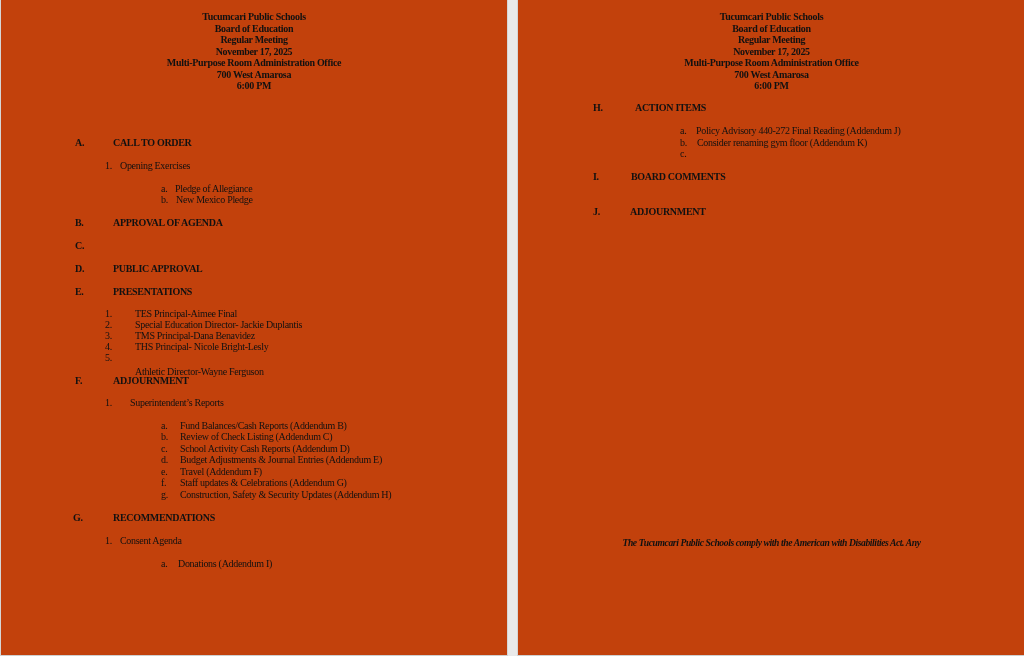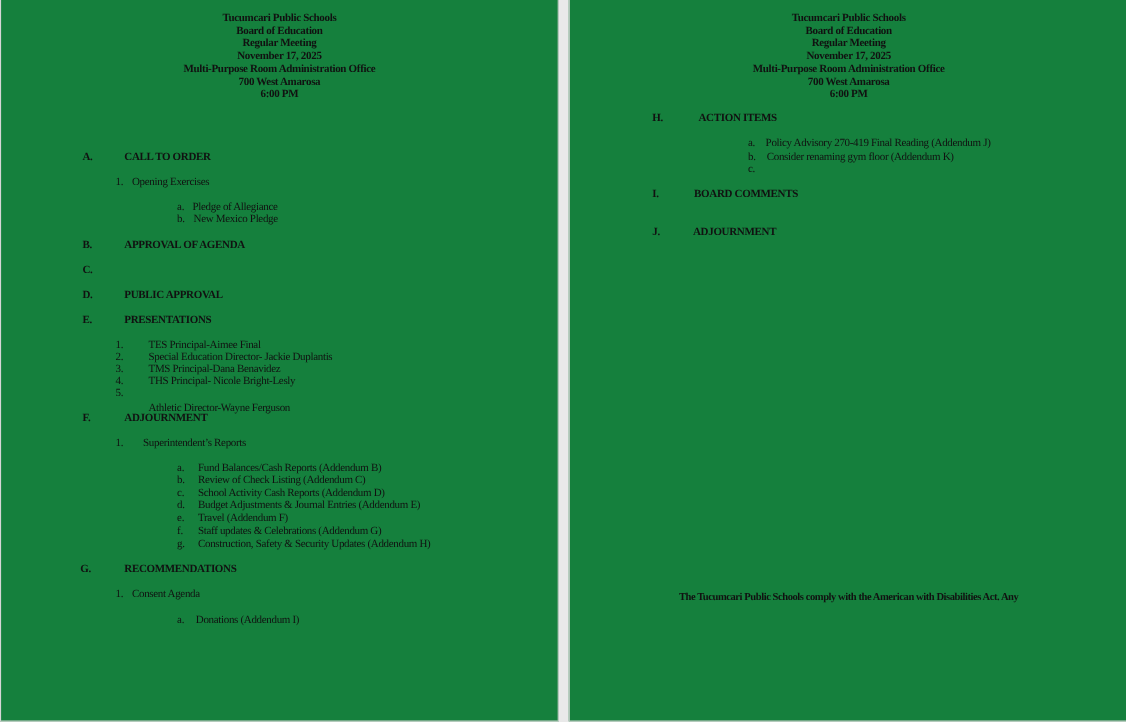--- a/index.html
+++ b/index.html
@@ -4,35 +4,35 @@
 <style>
   html, body { margin:0; padding:0; }
   body {
     width:1024px; height:656px; overflow:hidden;
     background:#e9e9e9;
     font-family:"Liberation Serif", "DejaVu Serif", serif;
     color:#111;
     position:relative;
   }
   .page {
-    position:absolute; top:0; height:655px; background:#15803d;
+    position:absolute; top:0; height:655px; background:#c2410c;
     border-bottom:1px solid #cfcfcf;
   }
   #page1 { left:0; width:506px; border-left:1px solid #d6d6d6; border-right:1px solid #d6d6d6; }
   #page2 { left:517px; width:507px; border-left:1px solid #d6d6d6; }
   .hdr {
     position:absolute; top:11px; left:0; right:0; text-align:center;
     font-weight:bold; font-size:10px; line-height:11.5px; letter-spacing:-0.3px;
   }
   .abs { position:absolute; white-space:nowrap; font-size:10px; line-height:11.5px; letter-spacing:-0.3px; }
   .sec-letter { font-weight:bold; }
   .sec-title { font-weight:bold; }
   .notice {
     position:absolute; left:0; right:0; top:537px; text-align:center;
-    font-weight:bold; font-size:9.6px; line-height:11.5px; letter-spacing:-0.4px;
+    font-weight:bold; font-size:9.6px; line-height:11.5px; letter-spacing:-0.4px;font-style:italic;
   }
 </style>
 </head>
 <body>
 
 <div class="page" id="page1">
   <div class="hdr">
     <div>Tucumcari Public Schools</div>
     <div>Board of Education</div>
     <div>Regular Meeting</div>
@@ -106,21 +106,21 @@
     <div>Regular Meeting</div>
     <div>November 17, 2025</div>
     <div>Multi-Purpose Room Administration Office</div>
     <div>700 West Amarosa</div>
     <div>6:00 PM</div>
   </div>
 
   <span class="abs sec-letter" style="left:75px;top:102px">H.</span>
   <span class="abs sec-title" style="left:117px;top:102px">ACTION ITEMS</span>
   <span class="abs" style="left:162px;top:125px">a.</span>
-  <span class="abs" style="left:178px;top:125px">Policy Advisory 270-419 Final Reading (Addendum J)</span>
+  <span class="abs" style="left:178px;top:125px">Policy Advisory 440-272 Final Reading (Addendum J)</span>
   <span class="abs" style="left:162px;top:137px">b.</span>
   <span class="abs" style="left:179px;top:137px">Consider renaming gym floor (Addendum K)</span>
   <span class="abs" style="left:162px;top:148px">c.</span>
 
   <span class="abs sec-letter" style="left:75px;top:171px">I.</span>
   <span class="abs sec-title" style="left:113px;top:171px">BOARD COMMENTS</span>
 
   <span class="abs sec-letter" style="left:75px;top:206px">J.</span>
   <span class="abs sec-title" style="left:112px;top:206px">ADJOURNMENT</span>
 

